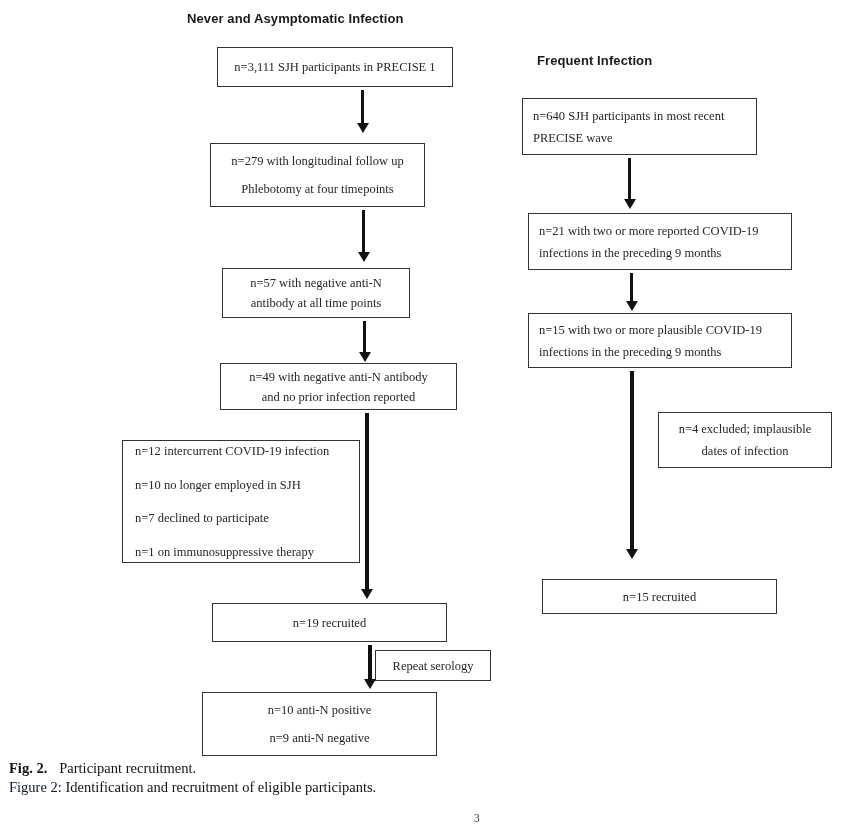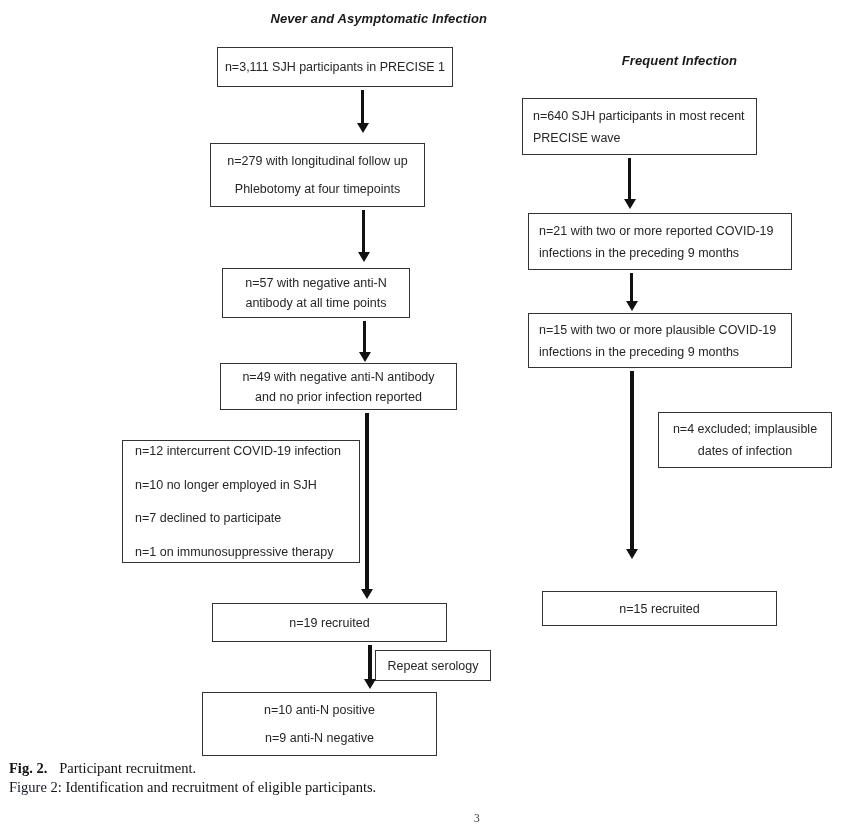--- a/index.html
+++ b/index.html
@@ -9,38 +9,37 @@
     height: 831px;
     background: #ffffff;
     font-family: "Liberation Sans", sans-serif;
     color: #1f1f1f;
     overflow: hidden;
   }
   .col-title {
     position: absolute;
     font-size: 13px;
     font-weight: bold;
-    text-align: right;
+    text-align: left;
     color: #1a1a1a;
     letter-spacing: 0.1px;
-    font-style: italic;
   }
   .box {
     position: absolute;
     border: 1.5px solid #333333;
     background: #ffffff;
     box-sizing: border-box;
     display: flex;
     flex-direction: column;
     justify-content: center;
     align-items: center;
     font-size: 12.5px;
     color: #262626;
   }
-  .box .line { line-height: 20px; white-space: nowrap; }
+  .box .line { line-height: 20px; white-space: nowrap; font-family: Liberation Serif, serif; }
   .box.loose { justify-content: space-evenly; }
   .box.left-align { align-items: flex-start; padding-left: 10px; }
   .box.left-align .line { line-height: 22px; }
   .box.list { align-items: flex-start; padding-left: 12px; justify-content: space-evenly; gap: 16px; }
   .box.list .line { line-height: 16px; }
   .arrow-line {
     position: absolute;
     background: #111111;
   }
   .arrow-head {
@@ -128,21 +127,21 @@
   <div class="box left-align" style="left:528px; top:313px; width:264px; height:55px;">
     <div class="line">n=15 with two or more plausible COVID-19</div>
     <div class="line">infections in the preceding 9 months</div>
   </div>
 
   <div class="box" style="left:658px; top:412px; width:174px; height:56px;">
     <div class="line" style="line-height:22px;">n=4 excluded; implausible</div>
     <div class="line" style="line-height:22px;">dates of infection</div>
   </div>
 
-  <div class="box" style="left:542px; top:591px; width:235px; height:35px;">
+  <div class="box" style="left:542px; top:579px; width:235px; height:35px;">
     <div class="line">n=15 recruited</div>
   </div>
 
   <div>
     <div class="arrow-line" style="left:361px; top:90px; width:3px; height:33px;"></div>
     <div class="arrow-head" style="left:357px; top:123px;"></div>
   </div>
   <div>
     <div class="arrow-line" style="left:362px; top:210px; width:3px; height:42px;"></div>
     <div class="arrow-head" style="left:358px; top:252px;"></div>

